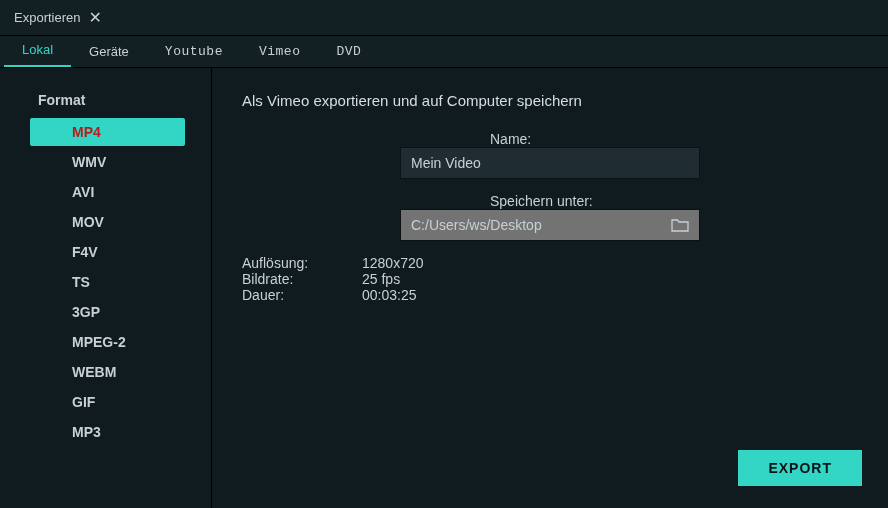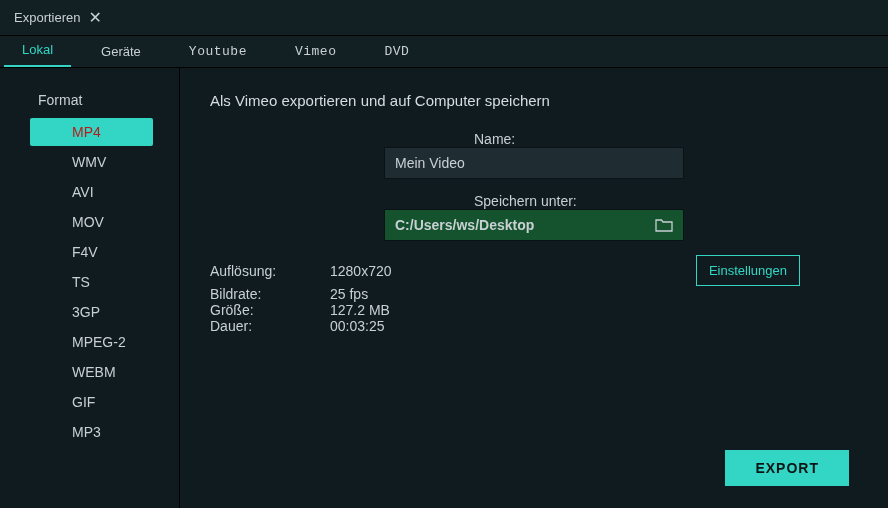--- a/index.html
+++ b/index.html
@@ -30,21 +30,21 @@
     cursor: pointer;
     padding: 4px 8px;
   }
   .tabs {
     height: 32px;
     display: flex;
     align-items: flex-end;
     padding: 0 4px;
     border-bottom: 1px solid #000;
     background: #121f23;
-    gap: 12px;
+    gap: 0;
   }
   .tab {
     padding: 6px 18px 8px 18px;
     font-size: 13px;
     color: #c8d0d4;
     cursor: pointer;
     font-family: Arial, sans-serif;
   }
   .tab.alt-font {
     font-family: "Courier New", monospace;
@@ -52,23 +52,24 @@
   }
   .tab.active {
     color: #33d6c4;
     border-bottom: 2px solid #33d6c4;
   }
   .content {
     display: flex;
     height: calc(100% - 68px);
   }
   .sidebar {
-    width: 180px;
+    width: 212px;
     border-right: 1px solid #000;
     padding: 24px 0 0 0;
+    font-weight: bold;
   }
   .sidebar-title {
     padding: 0 0 10px 38px;
     font-size: 14px;
     color: #c8d0d4;
   }
   .format-list {
     list-style: none;
   }
   .format-item {
@@ -111,38 +112,37 @@
     background: #1f2d32;
     border: 1px solid #0a1215;
     color: #c8d0d4;
     padding: 0 10px;
     font-size: 14px;
     outline: none;
   }
   .path-box {
     width: 300px;
     height: 32px;
-    background: #14532d;
+    background: #737373;
     border: 1px solid #0a1215;
     color: #c8d0d4;
     padding: 0 10px;
     font-size: 14px;
     display: flex;
     align-items: center;
     justify-content: space-between;
-    font-weight: bold;
   }
   .folder-icon {
     stroke: #c8d0d4;
     fill: none;
     stroke-width: 1.3;
   }
   .info-row {
     display: flex;
-    align-items: center;
+    align-items: flex-end;
     font-size: 14px;
   }
   .info-label {
     width: 120px;
     color: #c8d0d4;
   }
   .info-value {
     color: #c8d0d4;
   }
   .settings-btn {
@@ -150,21 +150,21 @@
     margin-right: 58px;
     border: 1px solid #33d6c4;
     background: transparent;
     color: #33d6c4;
     padding: 7px 12px;
     font-size: 13px;
     cursor: pointer;
   }
   .export-btn {
     position: absolute;
-    right: 39px;
+    right: 26px;
     bottom: 22px;
     background: #33d6c4;
     color: #0b1518;
     border: none;
     padding: 10px 30px;
     font-size: 14px;
     font-weight: bold;
     letter-spacing: 1px;
     cursor: pointer;
   }
@@ -218,32 +218,27 @@
         <span>C:/Users/ws/Desktop</span>
         <svg width="18" height="14" viewBox="0 0 18 14">
           <path class="folder-icon" d="M1 3 L1 13 L17 13 L17 4 L8 4 L6.5 2 L1 2 Z"></path>
         </svg>
       </div>
     </div>
 
     <div class="info-row">
       <div class="info-label">Auflösung:</div>
       <div class="info-value">1280x720</div>
-      <button class="settings-btn">Einstellungen</button>
     </div>
 
     <div class="info-row">
       <div class="info-label">Bildrate:</div>
       <div class="info-value">25 fps</div>
     </div>
 
-    <div class="info-row">
-      <div class="info-label">Größe:</div>
-      <div class="info-value">127.2 MB</div>
-    </div>
 
     <div class="info-row">
       <div class="info-label">Dauer:</div>
       <div class="info-value">00:03:25</div>
     </div>
 
     <button class="export-btn">EXPORT</button>
   </div>
 
 </div>

